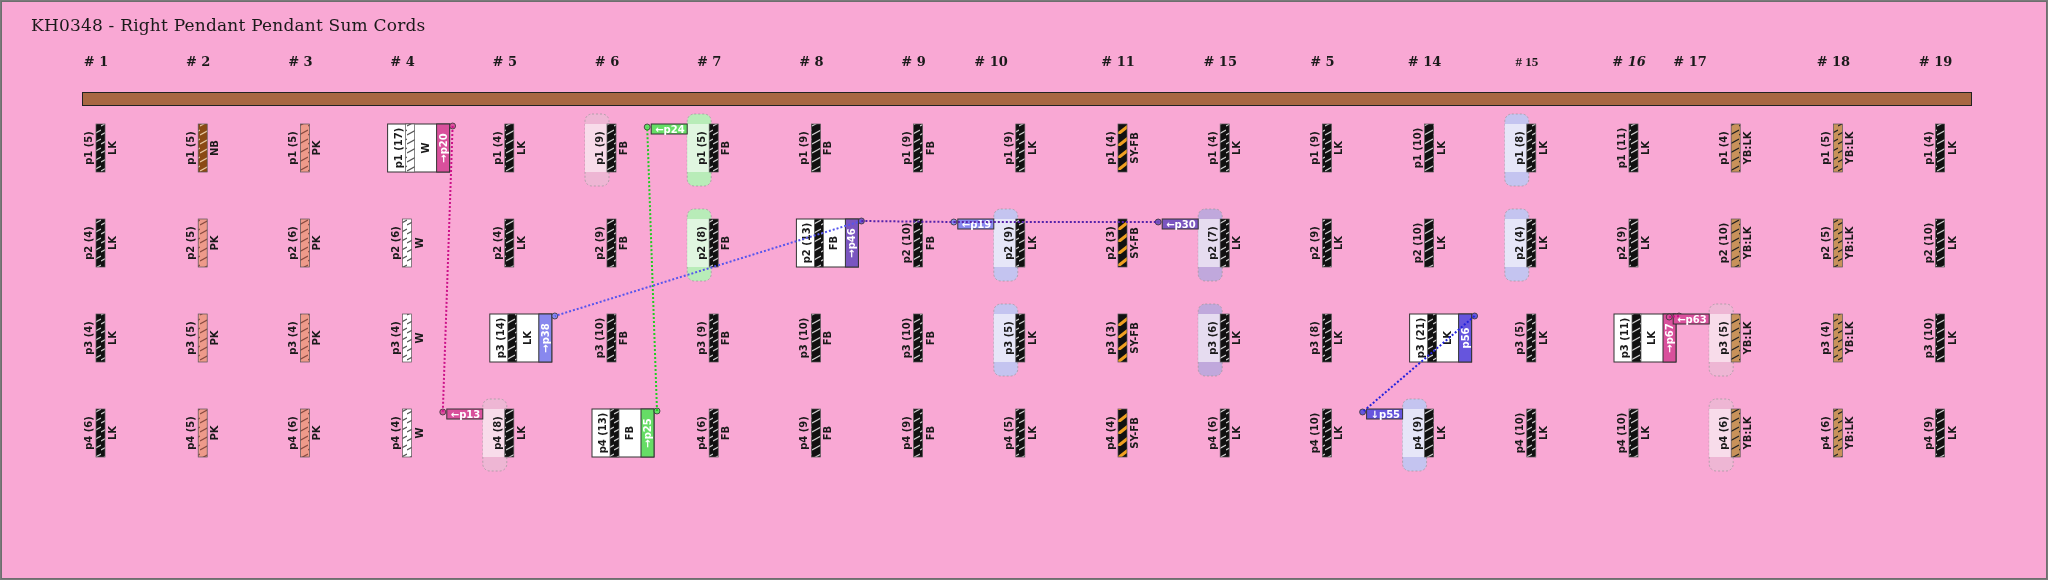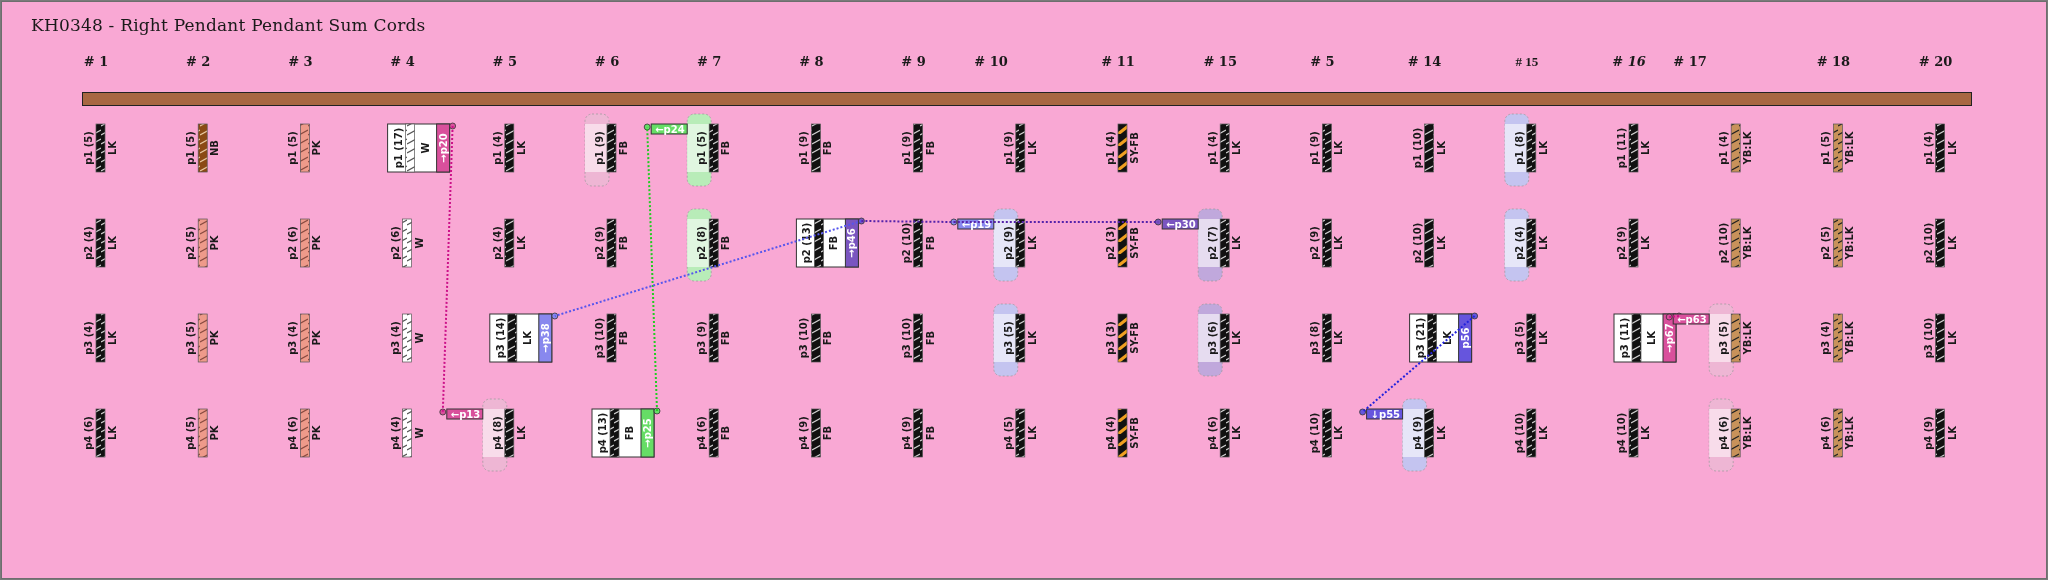--- a/index.html
+++ b/index.html
@@ -29,21 +29,21 @@
       <div class="colhdr" style="left: 911.6px;"># 9</div>
       <div class="colhdr" style="left: 989px; text-align: center;"># 10</div>
       <div class="colhdr" style="left: 1116px;"># 11</div>
       <div class="colhdr" style="left: 1218.2px;"># 15</div>
       <div class="colhdr" style="left: 1320.4px;"># 5</div>
       <div class="colhdr" style="left: 1422.6px;"># 14</div>
       <div class="colhdr" style="left: 1524.8px; font-family: Liberation Serif, serif;"># 15</div>
       <div class="colhdr" style="left: 1627px; font-style: italic;"># 16</div>
       <div class="colhdr" style="left: 1668px; margin-left: 20px;"># 17</div>
       <div class="colhdr" style="left: 1831.4px;"># 18</div>
-      <div class="colhdr" style="left: 1933.6px;"># 20</div>
+      <div class="colhdr" style="left: 1933.6px;"># 19</div>
     </div>
   <div id="primary"></div>
   <svg id="diagram" width="2044" height="576">
       <defs>
         <pattern id="p-LK" width="9" height="9" patternUnits="userSpaceOnUse">
           <rect width="9" height="9" fill="#111111"></rect>
           <line x1="0" y1="7" x2="9" y2="2" stroke="#cfcfcf" stroke-width="1.2"></line>
         </pattern>
         <pattern id="p-NB" width="9" height="9" patternUnits="userSpaceOnUse">
           <rect width="9" height="9" fill="#8b4a14"></rect>

